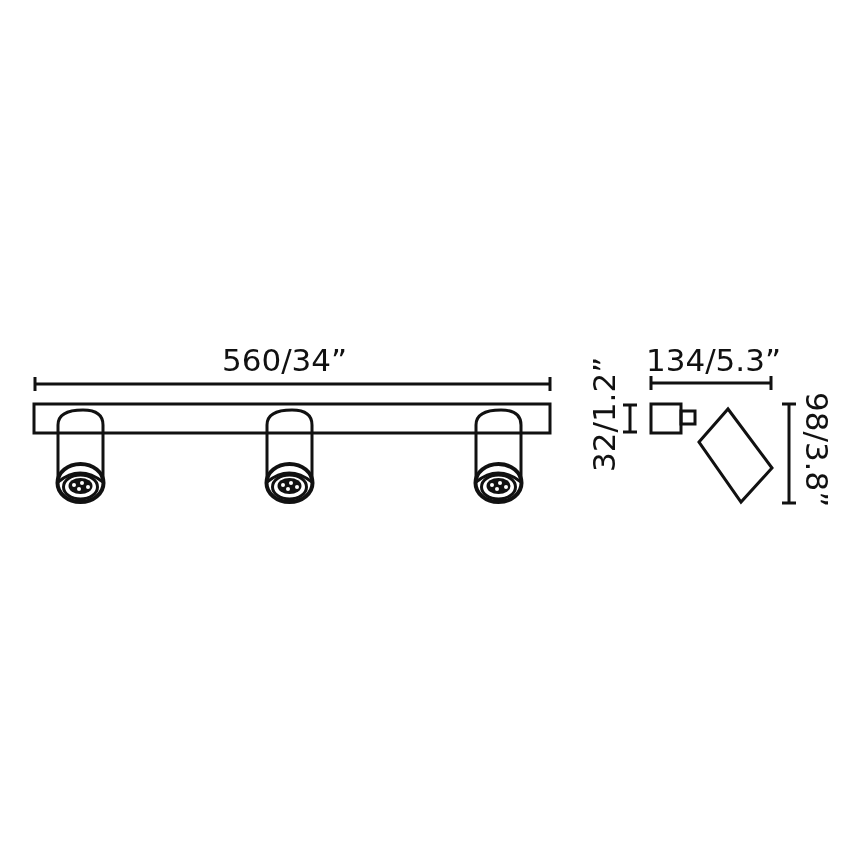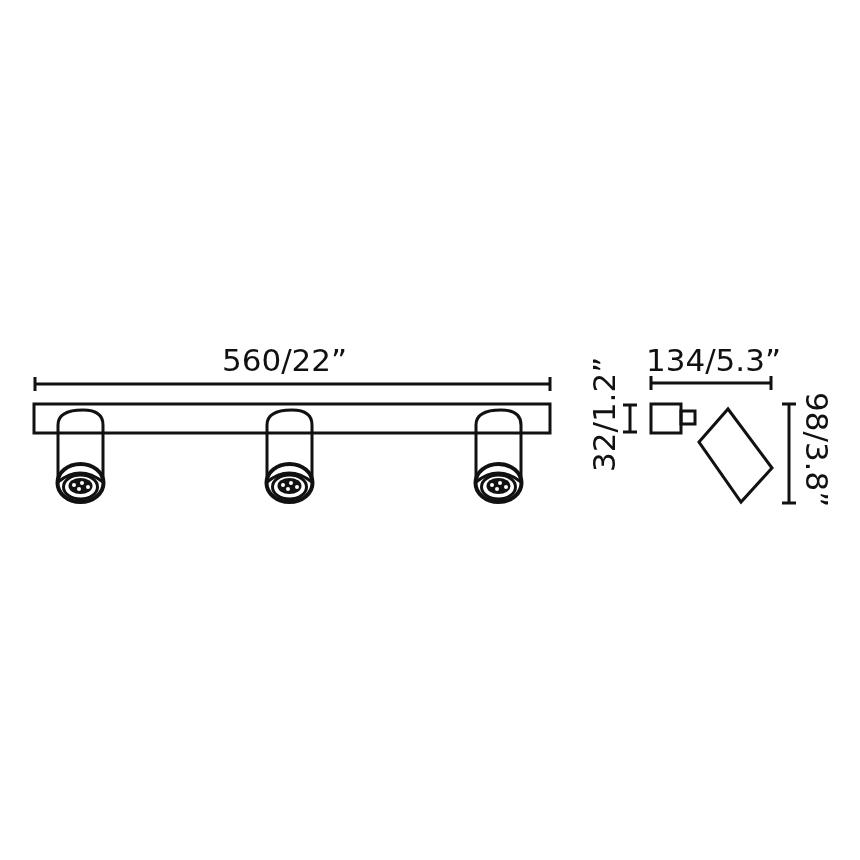--- a/index.html
+++ b/index.html
@@ -92,19 +92,19 @@
 
   <polygon class="line" points="699,442 728,409 772,468 741,502"></polygon>
 
   <g>
     <line class="dim" x1="789" y1="404" x2="789" y2="503"></line>
     <line class="dim" x1="782" y1="404" x2="796" y2="404"></line>
     <line class="dim" x1="782" y1="503" x2="796" y2="503"></line>
   </g>
 </svg>
 
-<div class="label" style="left:222px; top:345px;">560/22”</div>
+<div class="label" style="left:222px; top:345px;">560/34”</div>
 
 <div class="label" style="left:646px; top:345px;text-align:center;">134/5.3”</div>
 
 <div class="label rot-ccw" style="left:589px; top:472px;">32/1.2”</div>
 
 <div class="label rot-cw" style="left:832px; top:392px;">98/3.8”</div>
 
 </body></html>

